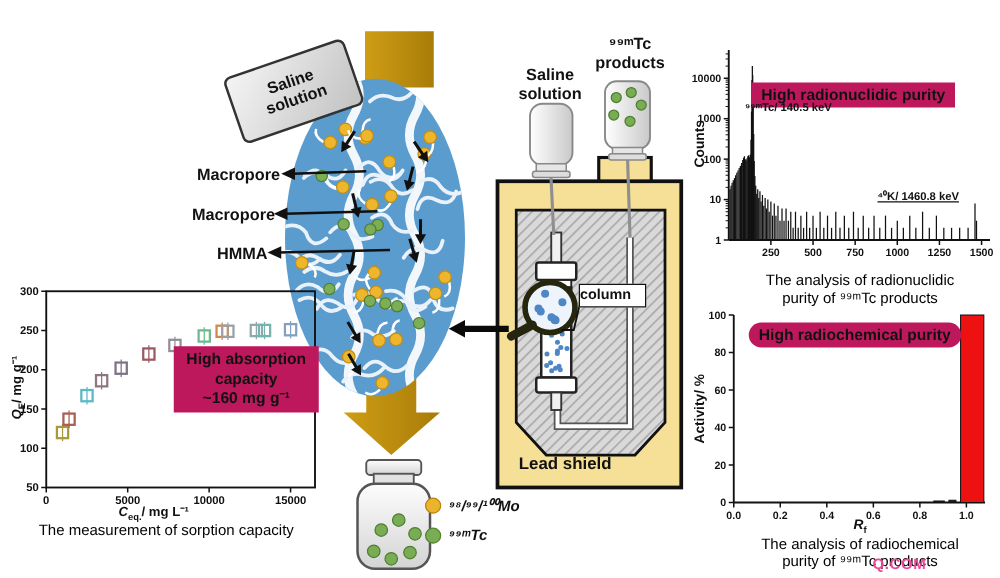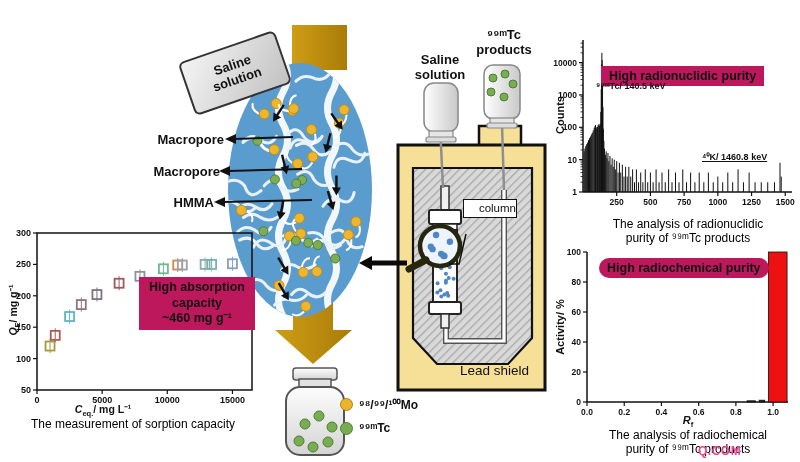--- a/index.html
+++ b/index.html
@@ -10,27 +10,27 @@
   svg text{font-family:"Liberation Sans",sans-serif;fill:#111;}
   .cap{font-weight:normal;font-size:12px;line-height:1.18;text-align:center;
        white-space:pre-line;color:#000000;}
   .ann{background:#be185d;font-weight:bold;color:#111;}
   .axlab{font-weight:bold;color:#111;text-align:center;font-size:10.5px;white-space:nowrap;}
   .axlab sub{font-size:7.5px;}
   .rot{transform:rotate(-90deg);transform-origin:center;}
   .blabel{font-weight:bold;font-size:13px;text-align:center;white-space:pre-line;line-height:1.15;}
   .porelab{font-weight:bold;font-size:13px;text-align:right;white-space:nowrap;}
   .peaklab{font-weight:bold;font-size:9px;white-space:nowrap;}
-  .legend{display:flex;align-items:center;gap:6px;font-weight:bold;font-size:12px;}
+  .legend{display:flex;align-items:center;gap:6px;font-weight:bold;font-size:12px;font-style:italic;}
   .dot{display:inline-block;width:11px;height:11px;border-radius:50%;}
   #saline-plate{left:184px;top:45px;width:98px;height:52px;transform:rotate(-19deg);
       border:2px solid #333;border-radius:6px;background:linear-gradient(135deg,#f4f4f4,#c2c2c2);
       display:flex;align-items:center;justify-content:center;}
-  #column-box{left:463px;top:199px;width:52px;height:17px;line-height:17px;border:1.5px solid #111;
-      background:#fff;font-weight:normal;font-size:11.5px;text-align:right;}
+  #column-box{left:463px;top:227px;width:52px;height:17px;line-height:17px;border:1.5px solid #111;
+      background:#fff;font-weight:bold;font-size:11.5px;text-align:left;}
   #watermark{left:698px;top:444px;color:#ec4899;font-weight:bold;font-size:12px;letter-spacing:.5px;}
 </style>
 </head>
 <body>
 <div id="fig">
 
 <svg id="base" width="800" height="462" viewBox="0 0 800 462">
   <defs>
     <clipPath id="ovalClip">
           <ellipse cx="300" cy="190" rx="72" ry="127"></ellipse>
@@ -497,41 +497,41 @@
 <div class="abs porelab" style="left:138px;top:132px;width:86px;">Macropore</div>
 <div class="abs porelab" style="left:142px;top:164px;width:78px;">Macropore</div>
 <div class="abs porelab" style="left:142px;top:195px;width:72px;">HMMA</div>
 
 <div class="abs blabel" style="left:402px;top:53px;width:76px;">Saline
 solution</div>
 <div class="abs blabel" style="left:464px;top:28px;width:80px;">⁹⁹ᵐTc
 products</div>
 
 <div id="column-box" class="abs">column</div>
-<div class="abs" style="left:415px;top:363px;width:114px;text-align:right;font-weight:normal;font-size:13.5px;">Lead shield</div>
+<div class="abs" style="left:415px;top:363px;width:114px;text-align:left;font-weight:bold;font-size:13.5px;">Lead shield</div>
 
 <div class="abs legend" style="left:340px;top:396px;">
   <span class="dot" style="background:#ecb32c;border:1px solid #b58310;"></span>
   <span>⁹⁸/⁹⁹/¹⁰⁰Mo</span>
 </div>
 <div class="abs legend" style="left:340px;top:421px;">
   <span class="dot" style="background:#79ad53;border:1px solid #56812f;"></span>
   <span>⁹⁹ᵐTc</span>
 </div>
 
 <div class="abs ann" style="left:139px;top:277px;width:112px;text-align:center;white-space:pre-line;font-size:12.5px;line-height:1.25;padding:3px 2px;">High absorption
 capacity
-~460 mg g⁻¹</div>
+~160 mg g⁻¹</div>
 <div class="abs ann" style="left:601px;top:66px;padding:3px 8px;font-size:12.5px;white-space:nowrap;">High radionuclidic purity</div>
 <div class="abs ann" style="left:599px;top:258px;padding:3px 8px;font-size:12.5px;white-space:nowrap;border-radius:10px;">High radiochemical purity</div>
 
 <div class="abs peaklab" style="left:596px;top:49px;margin-top:32px;">⁹⁹ᵐTc/ 140.5 keV</div>
 <div class="abs peaklab" style="left:702px;top:150px;text-decoration:underline;">⁴⁰K/ 1460.8 keV</div>
 
-<div class="abs axlab" style="left:38px;top:402px;width:130px;">
+<div class="abs axlab" style="left:58px;top:402px;width:130px;">
   <i>C</i><sub>eq.</sub><span>/ mg L⁻¹</span>
 </div>
 <div class="abs axlab rot" style="left:-51px;top:302px;width:130px;height:16px;">
   <i>Q</i><sub>E</sub><span>/ mg g⁻¹</span>
 </div>
 <div class="abs axlab rot" style="left:497px;top:107px;width:130px;height:16px;font-size:11px;">Counts</div>
 <div class="abs axlab rot" style="left:497px;top:319px;width:130px;height:16px;font-size:11px;">Activity/ %</div>
 <div class="abs axlab" style="left:623px;top:414px;width:130px;font-size:11px;">
   <i>R</i><sub>f</sub><span></span>
 </div>

